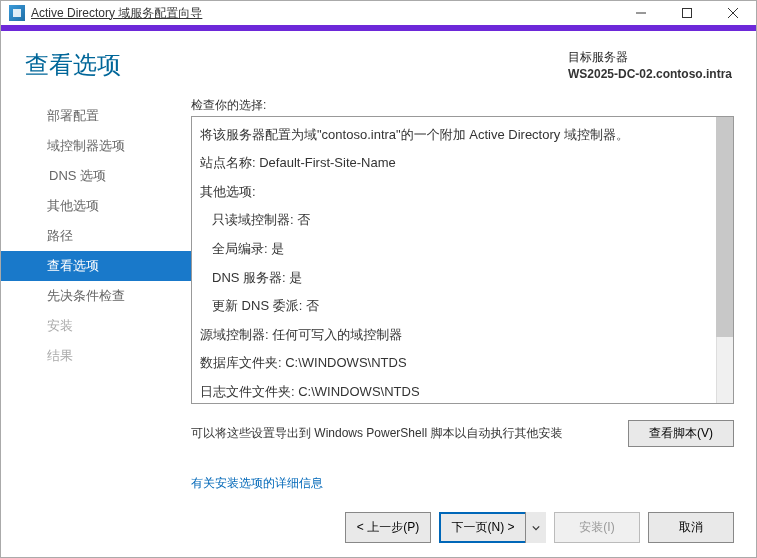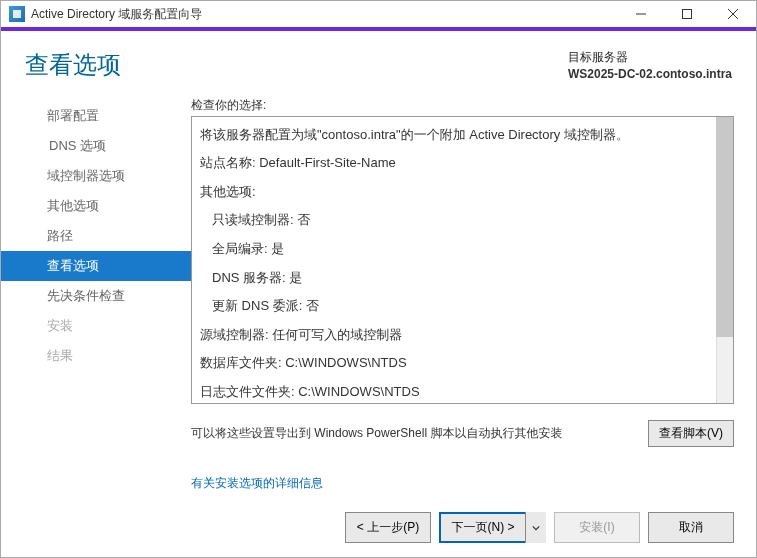--- a/index.html
+++ b/index.html
@@ -1,17 +1,17 @@
 <!DOCTYPE html>
 <html><head>
   <meta charset="utf-8">
   <style>
     * { box-sizing: border-box; margin: 0; padding: 0; }
     body { font-family: "Microsoft YaHei", "Segoe UI", sans-serif; font-size: 12px; background: #fff; color: #333; width: 757px; height: 558px; overflow: hidden; display: flex; flex-direction: column; border: 1px solid #aaa; }
-    .titlebar { height: 30px; display: flex; align-items: center; padding: 0 0 0 8px; border-bottom: 4px solid #6d28d9; }
+    .titlebar { height: 30px; display: flex; align-items: center; padding: 0 0 0 8px; border-bottom: 6px solid #6d28d9; text-decoration: underline; }
     .titlebar .icon { width: 16px; height: 16px; background: linear-gradient(135deg,#3a9ad9,#1f6fa8); margin-right: 6px; display: flex; align-items: center; justify-content: center; }
     .titlebar .icon svg { width: 10px; height: 10px; }
     .titlebar .title { flex: 1; font-size: 12px; }
     .winbtns { display: flex; height: 100%; }
     .winbtn { width: 46px; display: flex; align-items: center; justify-content: center; }
     .winbtn svg { width: 10px; height: 10px; stroke: #333; stroke-width: 1; fill: none; }
     .header { padding: 18px 24px 6px 24px; display: flex; align-items: flex-start; }
     .header h1 { font-size: 24px; font-weight: 400; color: #006699; flex: 1; }
     .header .target { text-align: left; font-size: 12px; line-height: 1.4; }
     .header .target .tlabel { color: #222; }
@@ -22,21 +22,21 @@
     .nav-item.sub { padding-left: 48px; }
     .nav-item.active { background: #1979ca; color: #fff; }
     .nav-item.disabled { color: #aaa; cursor: default; }
     .main { flex: 1; display: flex; flex-direction: column; min-width: 0; }
     .main-label { font-size: 12px; margin-bottom: 2px; margin-top: 2px; }
     .review-box { border: 1px solid #999; height: 288px; position: relative; background: #fff; font-size: 13px; line-height: 2.2; padding: 4px 20px 4px 8px; overflow: hidden; }
     .review-box .scroll-track { position: absolute; right: 0; top: 0; bottom: 0; width: 17px; background: #f0f0f0; border-left: 1px solid #ddd; }
     .review-box .scroll-thumb { position: absolute; right: 0; top: 0; width: 17px; height: 220px; background: #c8c8c8; }
     .export-row { margin-top: 16px; display: flex; align-items: center; }
     .export-row .txt { flex: 1; font-size: 12px; }
-    .btn { border: 1px solid #888; background: #e9e9e9; padding: 4px 10px; font-size: 12px; cursor: pointer; font-family: inherit; }
+    .btn { border: 1px solid #888; background: #e9e9e9; padding: 4px 20px; font-size: 12px; cursor: pointer; font-family: inherit; }
     .btn:disabled { color: #999; border-color: #bbb; background: #f0f0f0; cursor: default; }
     .link { color: #0067b8; font-size: 12px; margin-top: 28px; display: inline-block; text-decoration: none; cursor: pointer; }
     .footer { padding: 12px 22px 14px 0; display: flex; justify-content: flex-end; gap: 8px; }
     .footer .btn { min-width: 86px; padding: 5px 10px; }
     .footer .btn.primary { border: 2px solid #0067b8; background: #e9e9e9; }
     .nextwrap { position: relative; display: inline-flex; }
     .nextwrap .chev { border-left: 1px solid #888; padding: 5px 6px; background: #e9e9e9; display: flex; align-items: center; }
     .nextwrap .chev svg { width: 8px; height: 8px; stroke: #333; stroke-width: 1.5; fill: none; }
   </style>
 </head>
@@ -73,22 +73,22 @@
   <h1>查看选项</h1>
   <div class="target">
     <div class="tlabel">目标服务器</div>
     <div class="tval">WS2025-DC-02.contoso.intra</div>
   </div>
 </div>
 
 <div class="body">
   <div class="sidebar">
     <div class="nav-item">部署配置</div>
+    <div class="nav-item">域控制器选项</div>
     <div class="nav-item sub">DNS 选项</div>
-    <div class="nav-item">域控制器选项</div>
     <div class="nav-item">其他选项</div>
     <div class="nav-item">路径</div>
     <div class="nav-item active">查看选项</div>
     <div class="nav-item">先决条件检查</div>
     <div class="nav-item disabled">安装</div>
     <div class="nav-item disabled">结果</div>
   </div>
 
   <div class="main">
     <div class="main-label">检查你的选择:</div>

